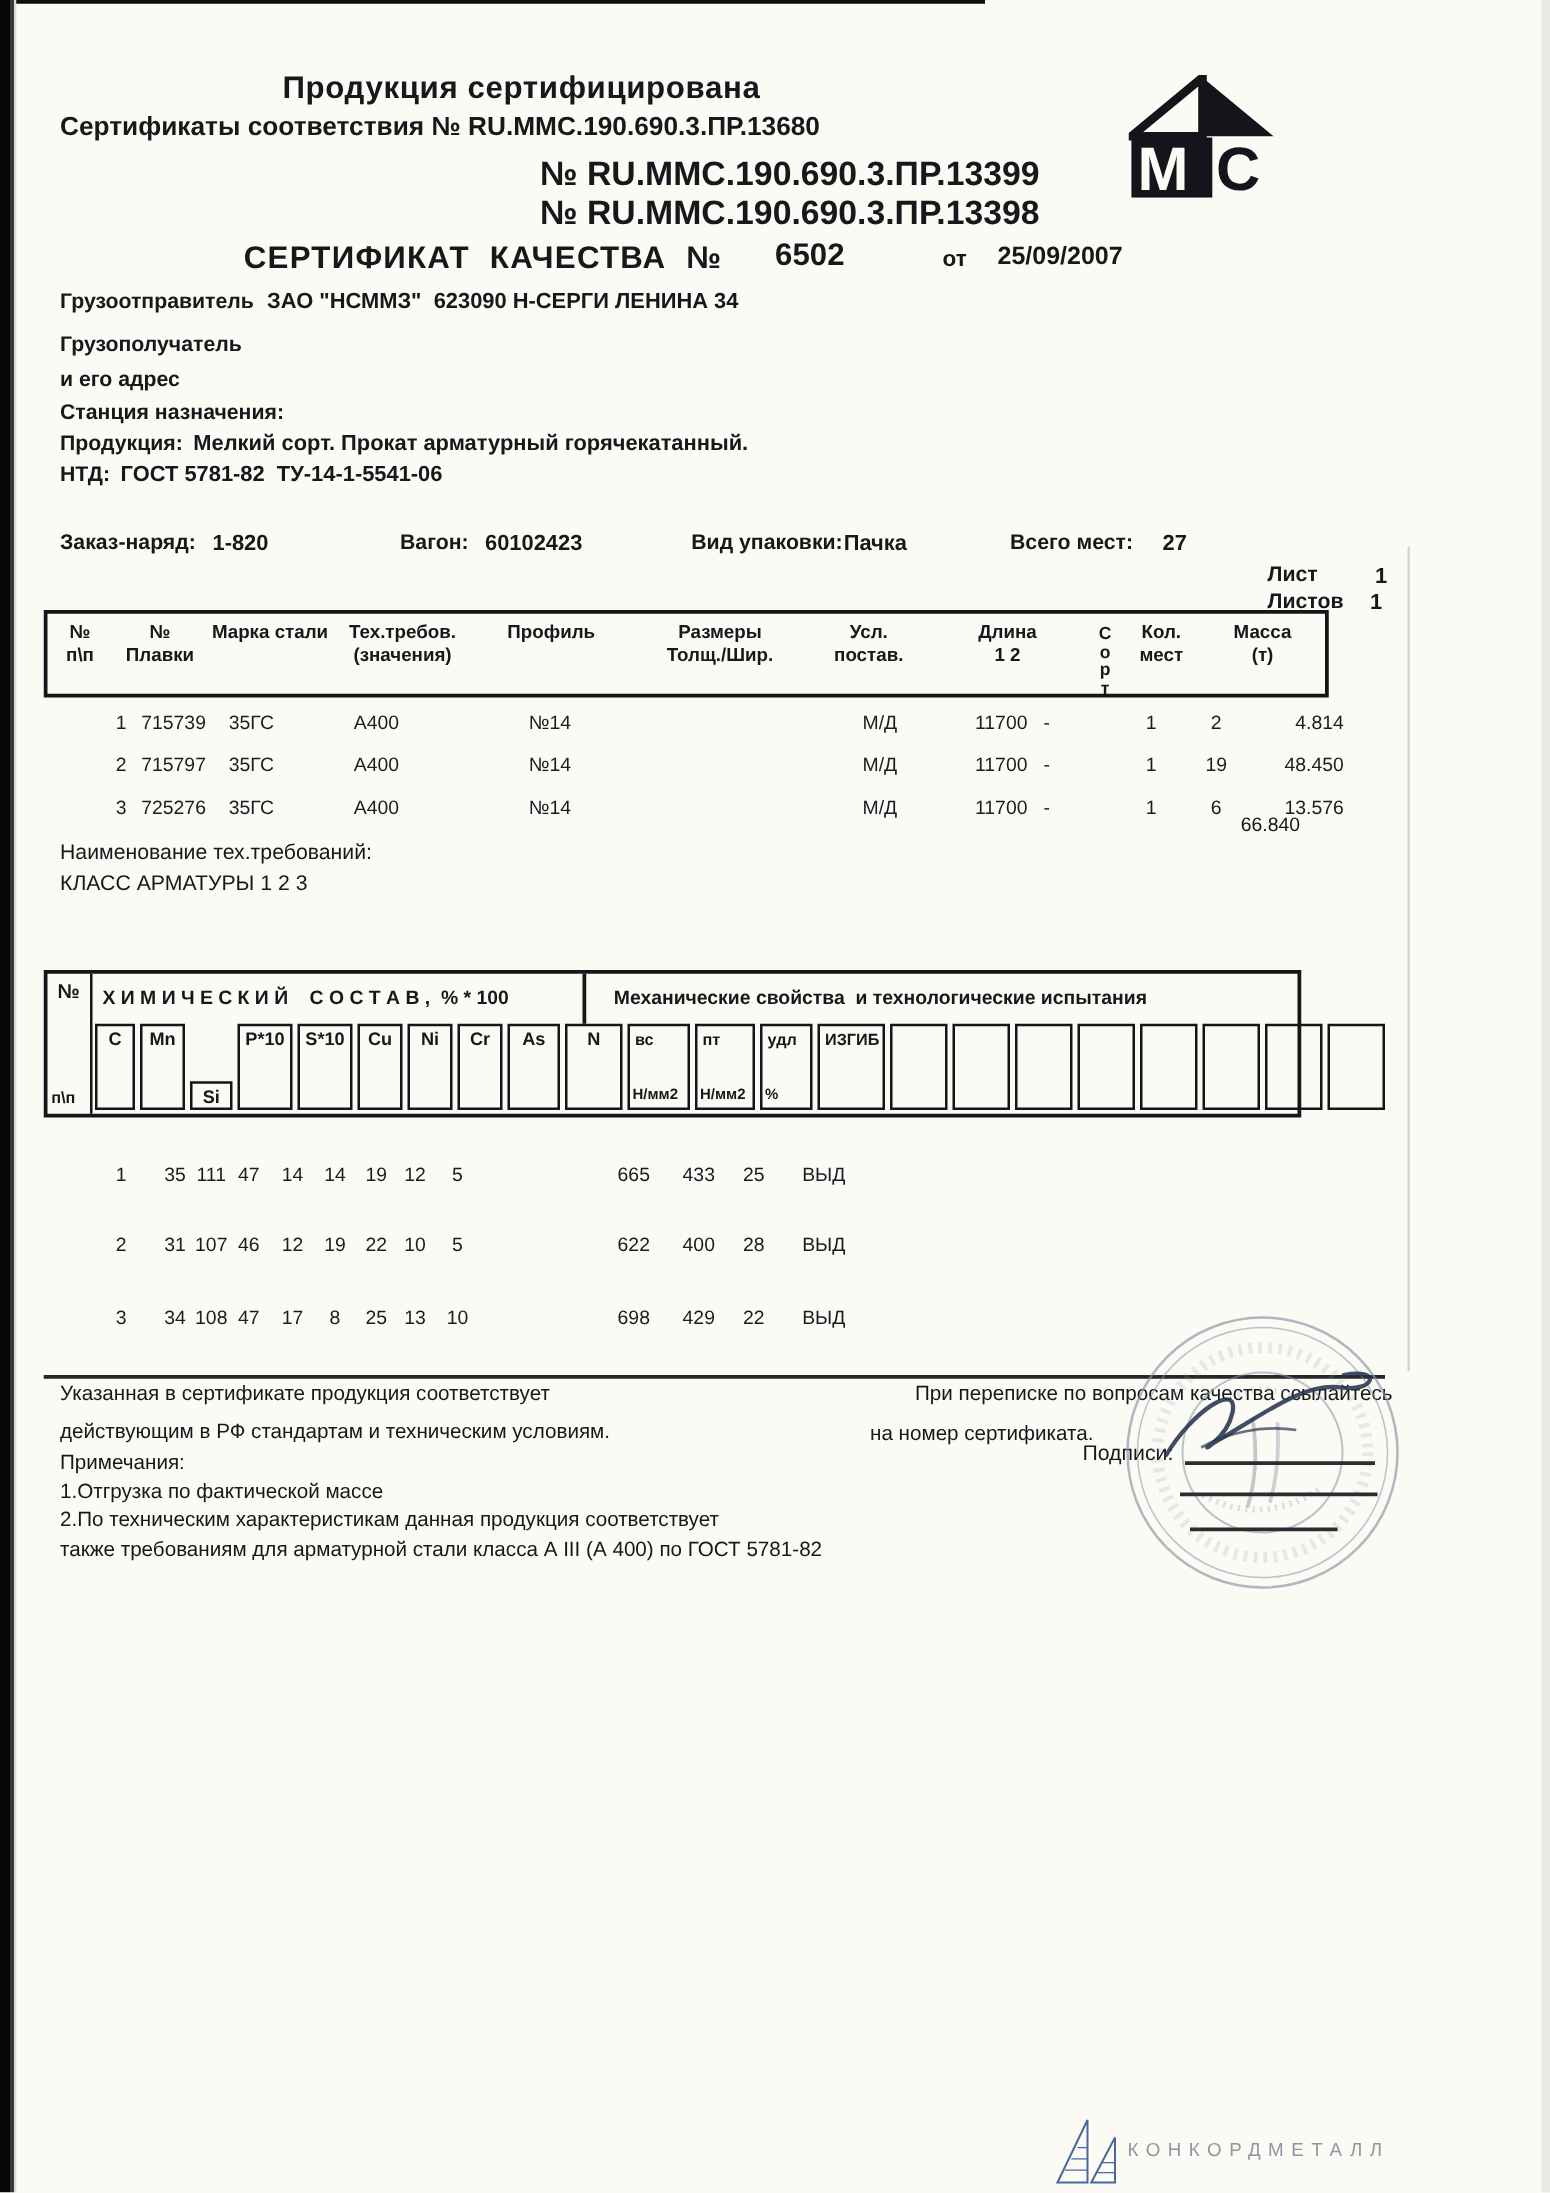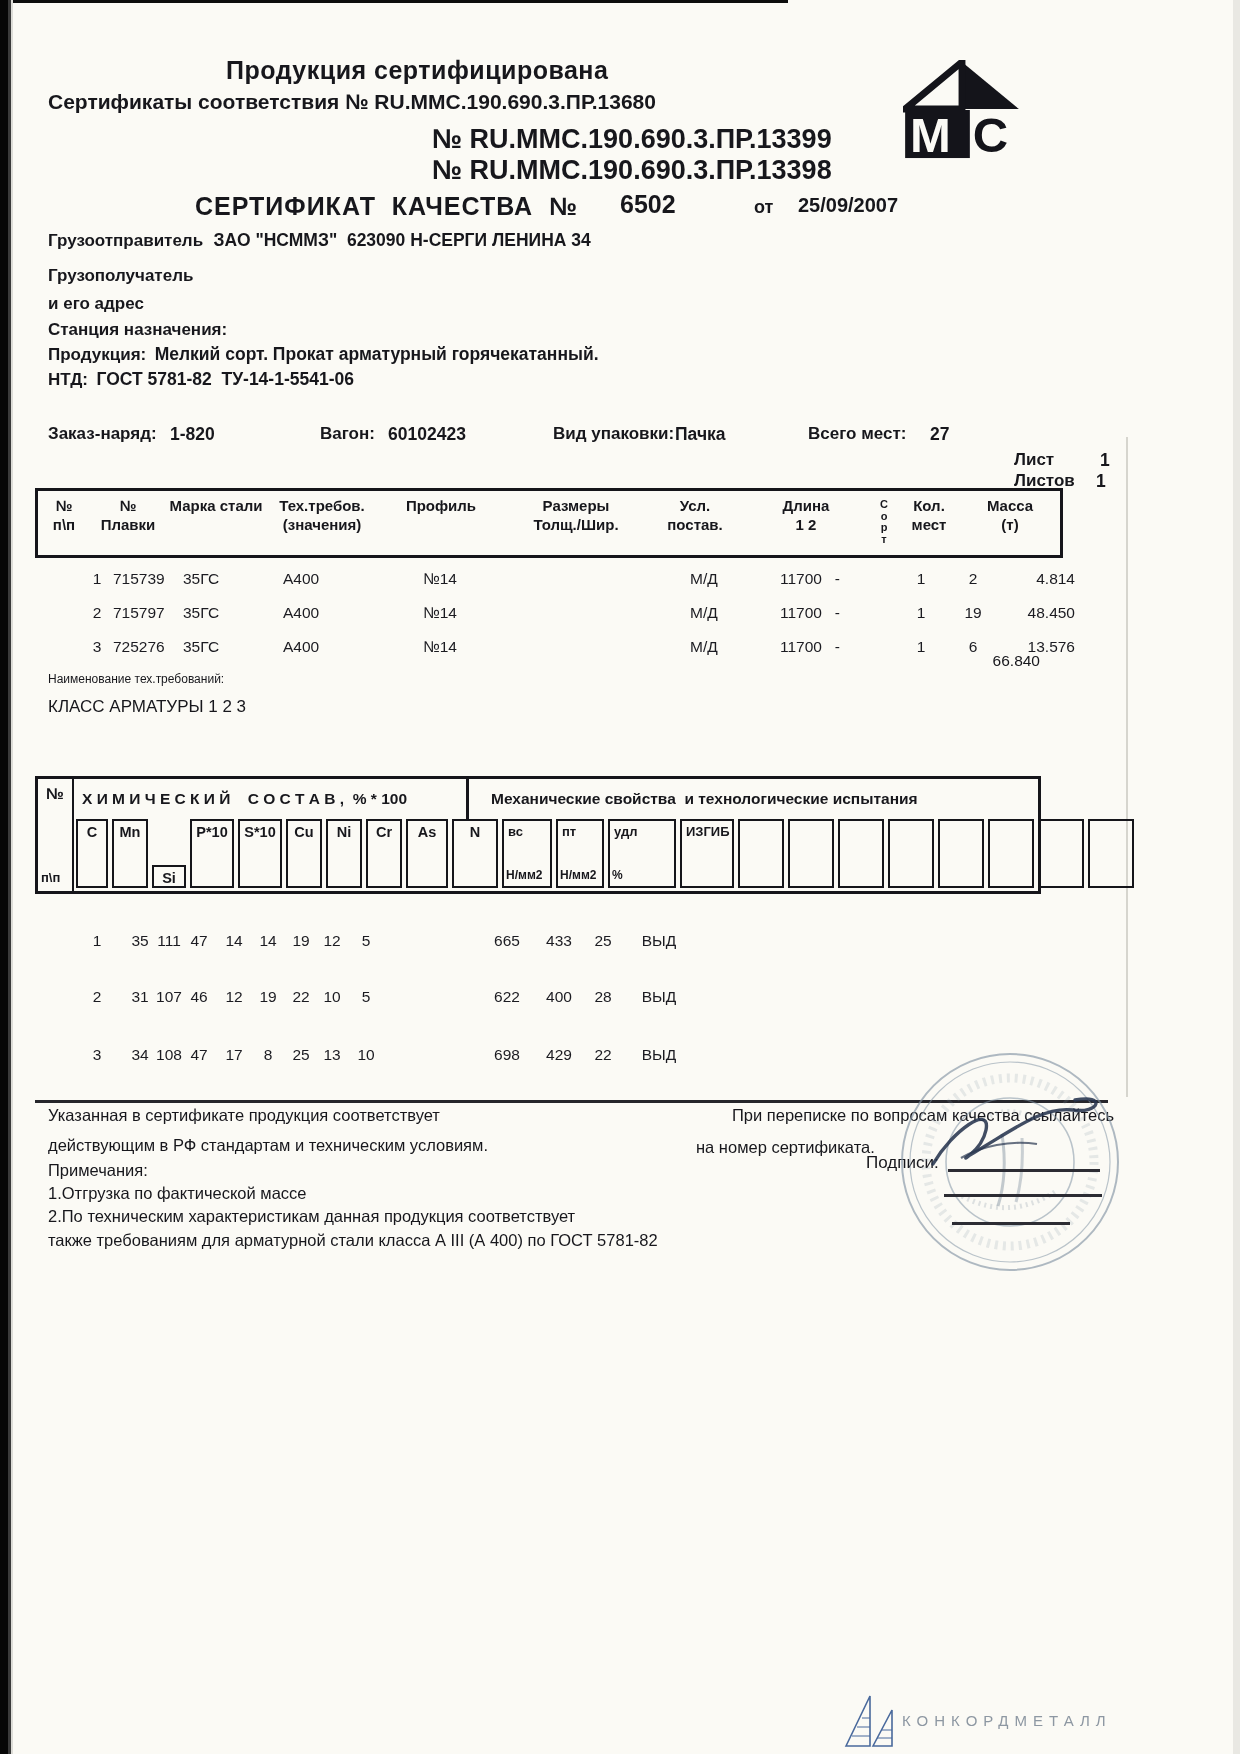--- a/index.html
+++ b/index.html
@@ -30,21 +30,21 @@
   
   .lbl{font-size:17px;font-weight:700;}
   .val{font-size:17.5px;font-weight:700;}
   
   .mtable-box{left:35px;top:488px;width:1022px;height:64px;border:3px solid #15151a;
     display:grid;grid-template-columns:52px 76px 100px 112px 126px 144px 94px 128px 28px 62px auto;
     background:transparent;}
   .mth{padding-top:6px;text-align:center;font-size:15px;font-weight:700;line-height:1.25;}
   .mth .l2{display:block;}
   .len-nums{display:flex;justify-content:space-between;padding:0 20px;}
-  .vert{width:11px;margin:2px auto 0;word-break:break-all;font-size:11px;line-height:1.05;font-weight:700;text-align:center;}
+  .vert{width:11px;margin:2px auto 0;word-break:break-all;font-size:14px;line-height:1.05;font-weight:700;text-align:center;}
   .mrow{left:35px;width:1060px;height:22px;font-size:15.5px;color:#1b1b21;}
   .mr{position:absolute;top:0;}
   .mm0{left:62px;transform:translateX(-50%);}
   .mm1{left:78px;}
   .mm2{left:148px;}
   .mm3{left:248px;}
   .mm4{left:388px;}
   .mm5{left:655px;}
   .mm6{left:745px;white-space:pre;}
   .mm7{left:886px;transform:translateX(-50%);}
@@ -58,21 +58,21 @@
   .cleft .pp{position:absolute;bottom:6px;left:3px;font-size:13px;font-weight:700;}
   .cright{flex:1;display:flex;flex-direction:column;}
   .ctitles{height:44px;display:flex;align-items:center;}
   .ct-chem{width:384px;padding-left:8px;font-size:15.5px;font-weight:700;white-space:pre;flex:0 0 auto;}
   .ct-mech{flex:1;align-self:stretch;display:flex;align-items:center;border-left:3px solid #15151a;padding-left:22px;font-size:15.5px;font-weight:700;white-space:pre;}
   .ccells{flex:1;display:flex;gap:4px;padding:0 2px 3px 2px;}
   .ccell{border:2.5px solid #15151a;position:relative;flex:0 0 auto;}
   .ce{text-align:center;font-size:14.5px;font-weight:700;padding-top:3px;}
   .cw-c{width:28px;}.cw-mn{width:32px;}.cw-si{width:30px;margin-top:46px;}.cw-p{width:40px;}.cw-s{width:40px;}
   .cw-cu{width:32px;}.cw-ni{width:32px;}.cw-cr{width:32px;}.cw-as{width:38px;}.cw-n{width:42px;}
-  .cw-vs{width:46px;}.cw-pt{width:44px;}.cw-ud{width:38px;padding-left:26px;}.cw-iz{width:50px;}.cw-e{width:42px;}
+  .cw-vs{width:46px;}.cw-pt{width:44px;}.cw-ud{width:38px;}.cw-iz{width:50px;}.cw-e{width:42px;}
   .cm1{position:absolute;top:3px;left:4px;font-size:13px;font-weight:700;}
   .cm2{position:absolute;bottom:4px;left:2px;font-size:12px;font-weight:700;}
   
   .chemrow{left:35px;width:1060px;height:22px;font-size:15.5px;color:#1b1b21;}
   .cd{position:absolute;top:0;transform:translateX(-50%);}
   .cdn{left:62px;}.cd1{left:105px;}.cd2{left:134px;}.cd3{left:164px;}.cd4{left:199px;}
   .cd5{left:233px;}.cd6{left:266px;}.cd7{left:297px;}.cd8{left:331px;}
   .cdm0{left:472px;}.cdm1{left:524px;}.cdm2{left:568px;}.cdm3{left:624px;}
   
   .sepline{left:35px;top:1100px;width:1073px;height:2.5px;background:#26262b;}
@@ -215,21 +215,21 @@
   <span class="mr mm3">А400</span>
   <span class="mr mm4">№14</span>
   <span class="mr mm5">М/Д</span>
   <span class="mr mm6">11700   -</span>
   <span class="mr mm7">1</span>
   <span class="mr mm8">6</span>
   <span class="mr mm9">13.576</span>
 </div>
 <div class="abs mtotal">66.840</div>
 
-<div class="abs" style="left:48px;top:672px;font-size:12px;">Наименование тех.требований:</div>
+<div class="abs" style="left:48px;top:672px;font-size:17px;">Наименование тех.требований:</div>
 <div class="abs" style="left:48px;top:697px;font-size:17px;">КЛАСС АРМАТУРЫ 1 2 3</div>
 
 <div class="abs ctable-box">
   <div class="cleft">
     <span class="no">№</span>
     <span class="pp">п\п</span>
   </div>
   <div class="cright">
     <div class="ctitles">
       <div class="ct-chem">Х И М И Ч Е С К И Й    С О С Т А В ,  % * 100</div>

